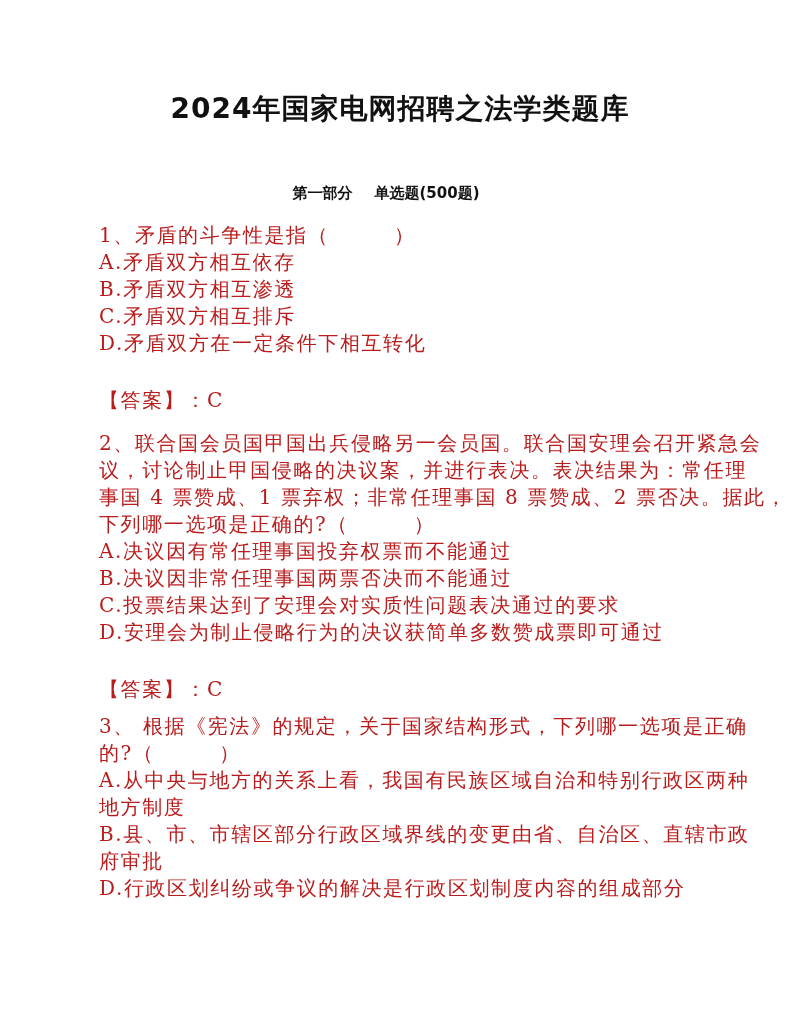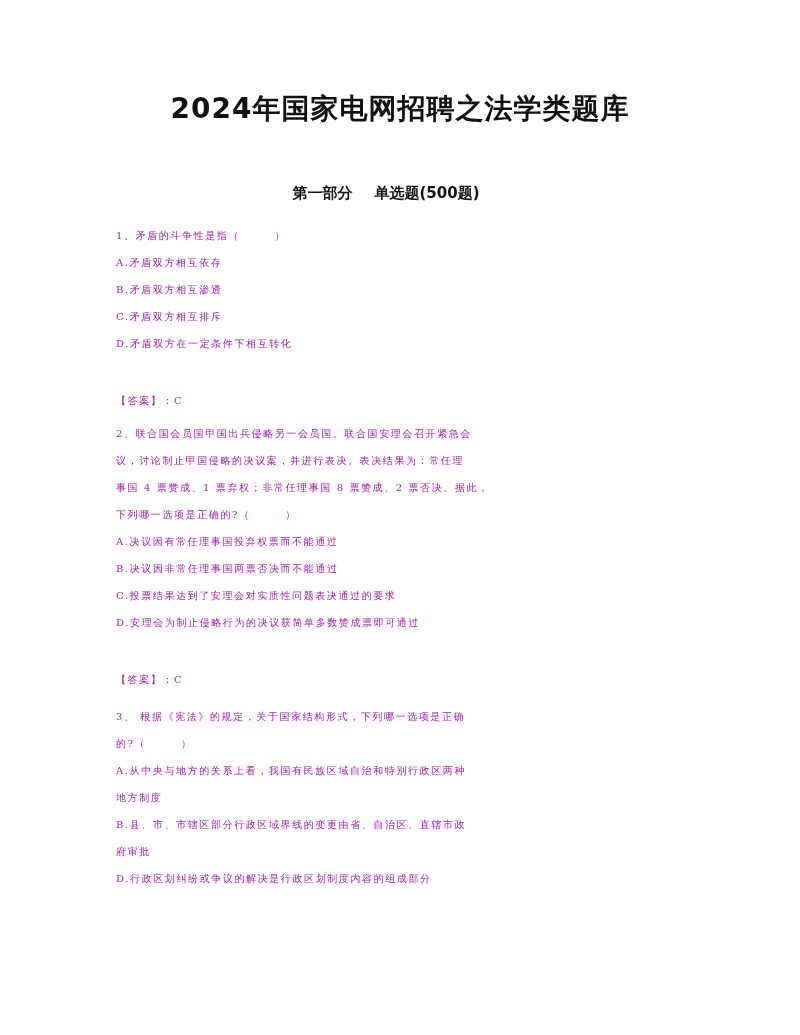--- a/index.html
+++ b/index.html
@@ -34,27 +34,27 @@
       width: 772px;
       text-align: center;
       font-family: "DejaVu Sans", "Liberation Sans", sans-serif;
       font-weight: bold;
       font-size: 15px;
       color: #111;
     }
     .section-title .gap { display: inline-block; width: 22px; }
     .content {
       position: absolute;
-      left: 116px;
+      left: 99px;
       top: 222px;
       width: 572px;
-      font-size: 10px;
+      font-size: 20px;
       line-height: 27px;
       letter-spacing: 1.6px;
-      color: #a21caf;
+      color: #b91c1c;
     }
     .line { white-space: nowrap; height: 27px; }
     .answer { margin-top: 27px; }
   </style>
 </head>
 <body>
 
 <div class="page-title">2024年国家电网招聘之法学类题库</div>
 
 <div class="section-title">
@@ -67,21 +67,21 @@
     <div class="line">1、矛盾的斗争性是指（　　　）</div>
     <div class="line">A.矛盾双方相互依存</div>
     <div class="line">B.矛盾双方相互渗透</div>
     <div class="line">C.矛盾双方相互排斥</div>
     <div class="line">D.矛盾双方在一定条件下相互转化</div>
     <div class="line answer" style="margin-top:30px;">
       <span>【答案】：</span><span>C</span>
     </div>
   </div>
 
-  <div style="margin-top:6px;">
+  <div style="margin-top:16px;">
     <div class="line">2、联合国会员国甲国出兵侵略另一会员国。联合国安理会召开紧急会</div>
     <div class="line">议，讨论制止甲国侵略的决议案，并进行表决。表决结果为：常任理</div>
     <div class="line">事国 4 票赞成、1 票弃权；非常任理事国 8 票赞成、2 票否决。据此，</div>
     <div class="line">下列哪一选项是正确的?（　　　）</div>
     <div class="line">A.决议因有常任理事国投弃权票而不能通过</div>
     <div class="line">B.决议因非常任理事国两票否决而不能通过</div>
     <div class="line">C.投票结果达到了安理会对实质性问题表决通过的要求</div>
     <div class="line">D.安理会为制止侵略行为的决议获简单多数赞成票即可通过</div>
     <div class="line answer" style="margin-top:30px;">
       <span>【答案】：</span><span>C</span>

